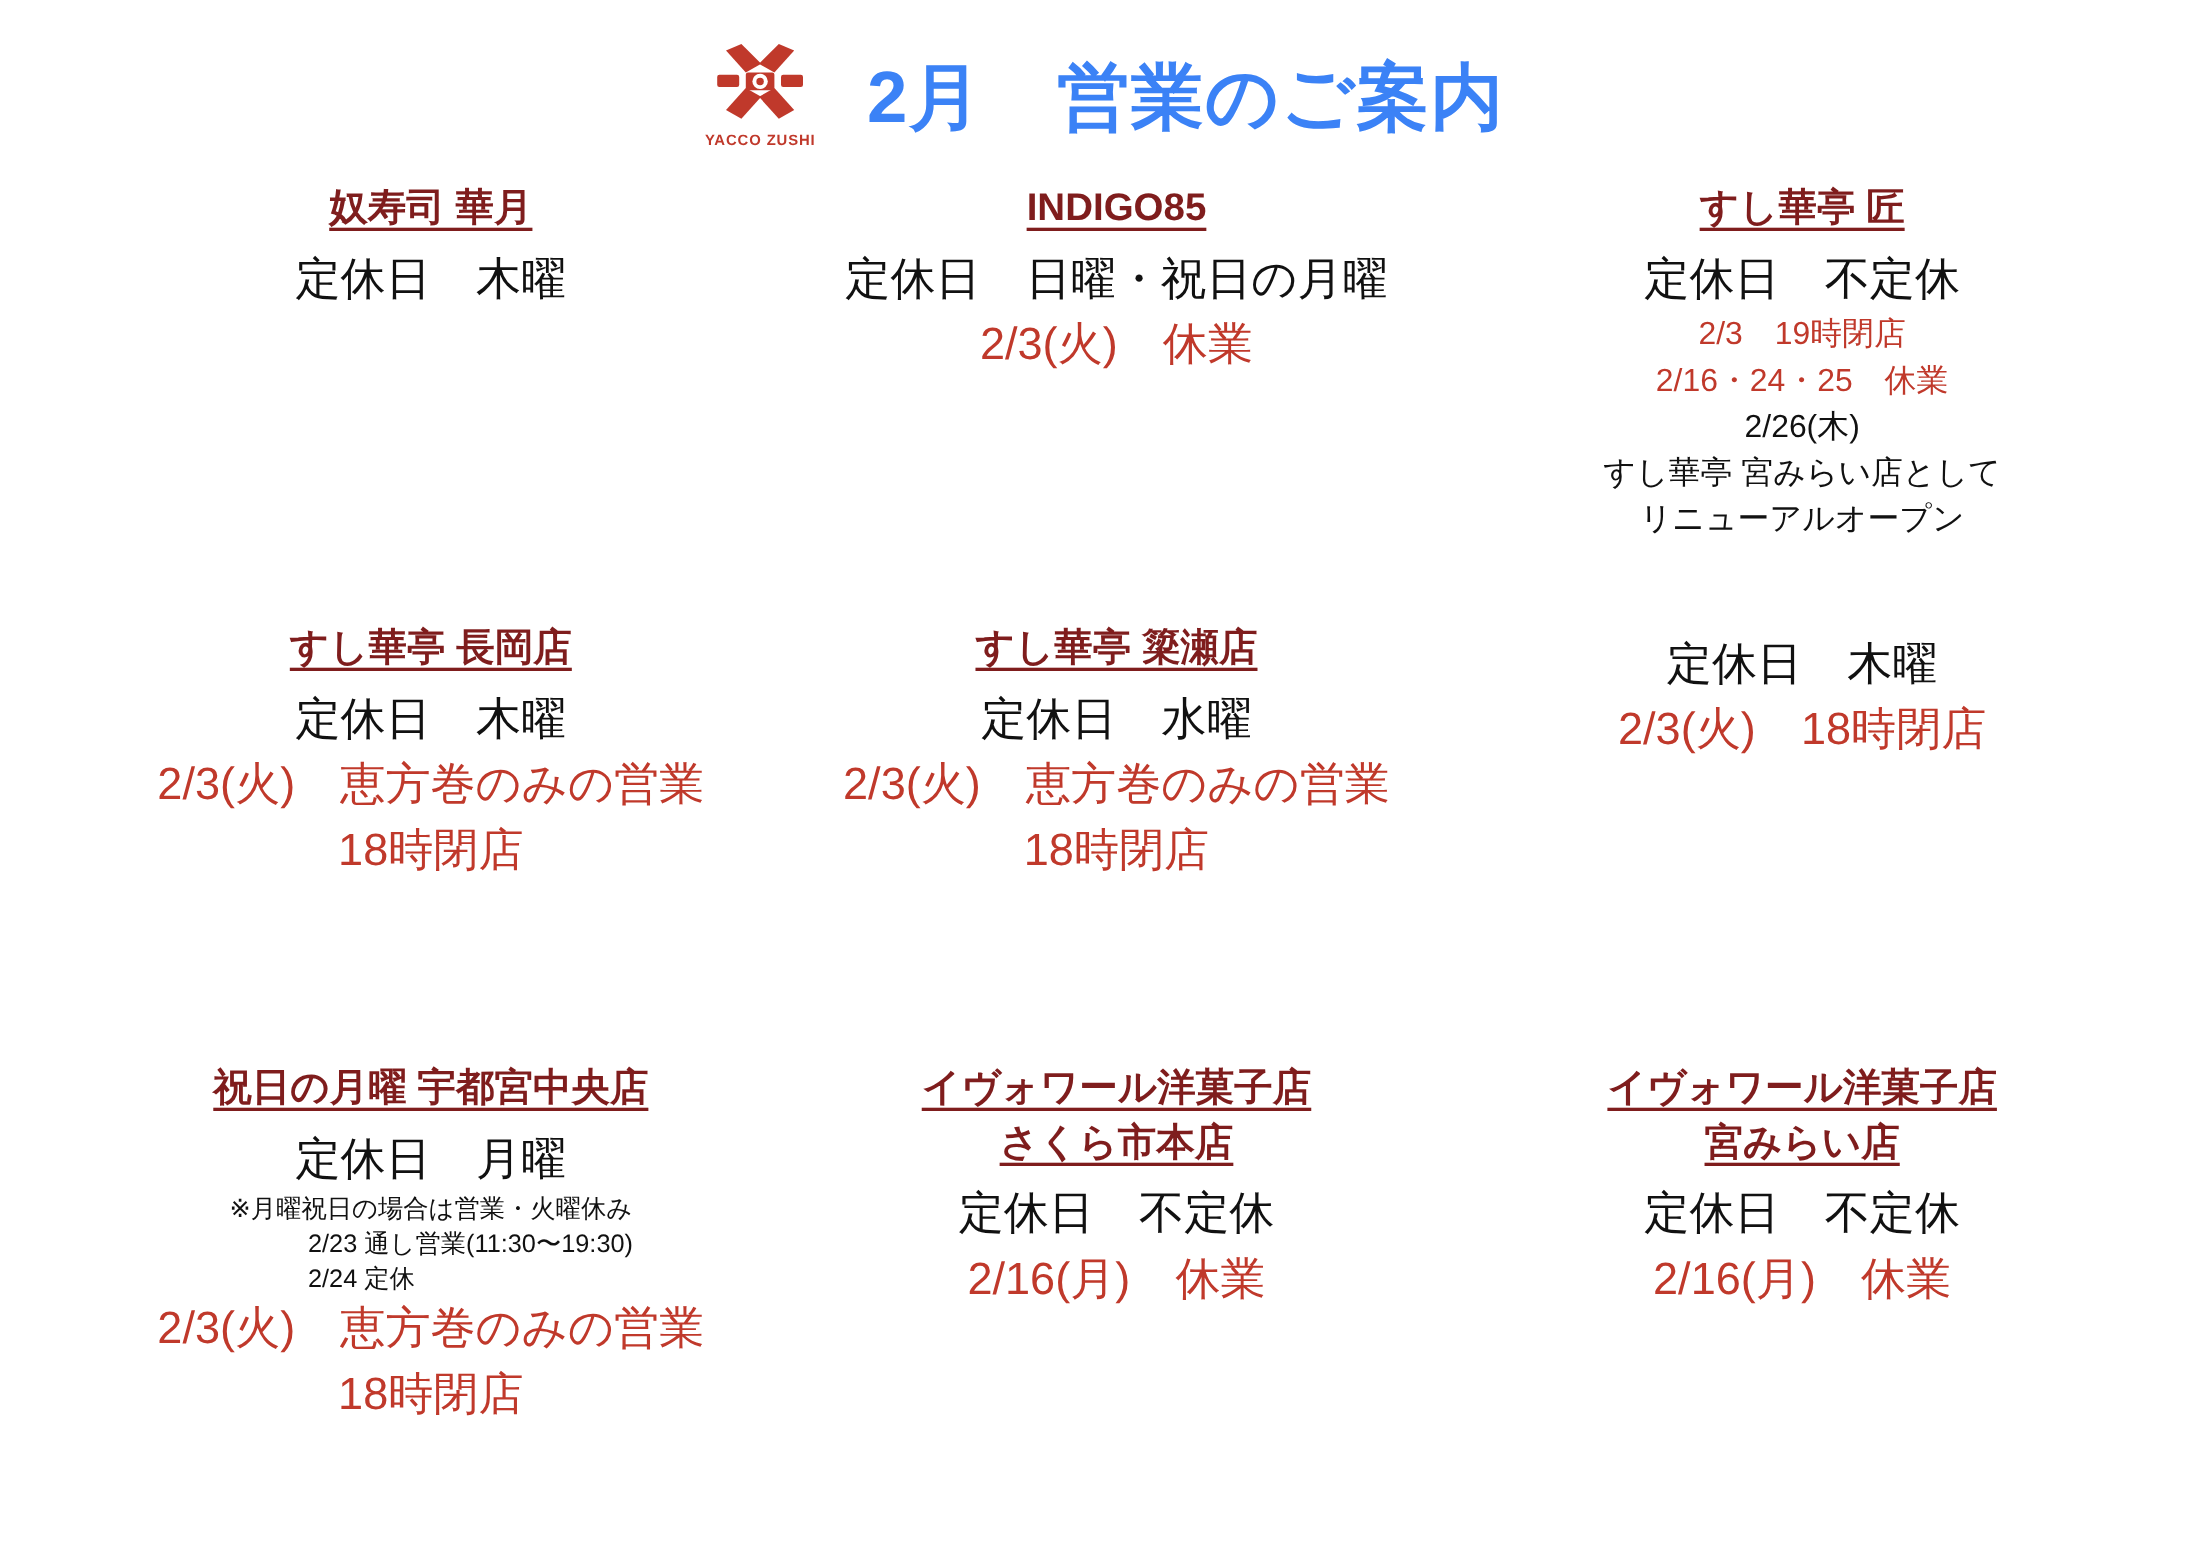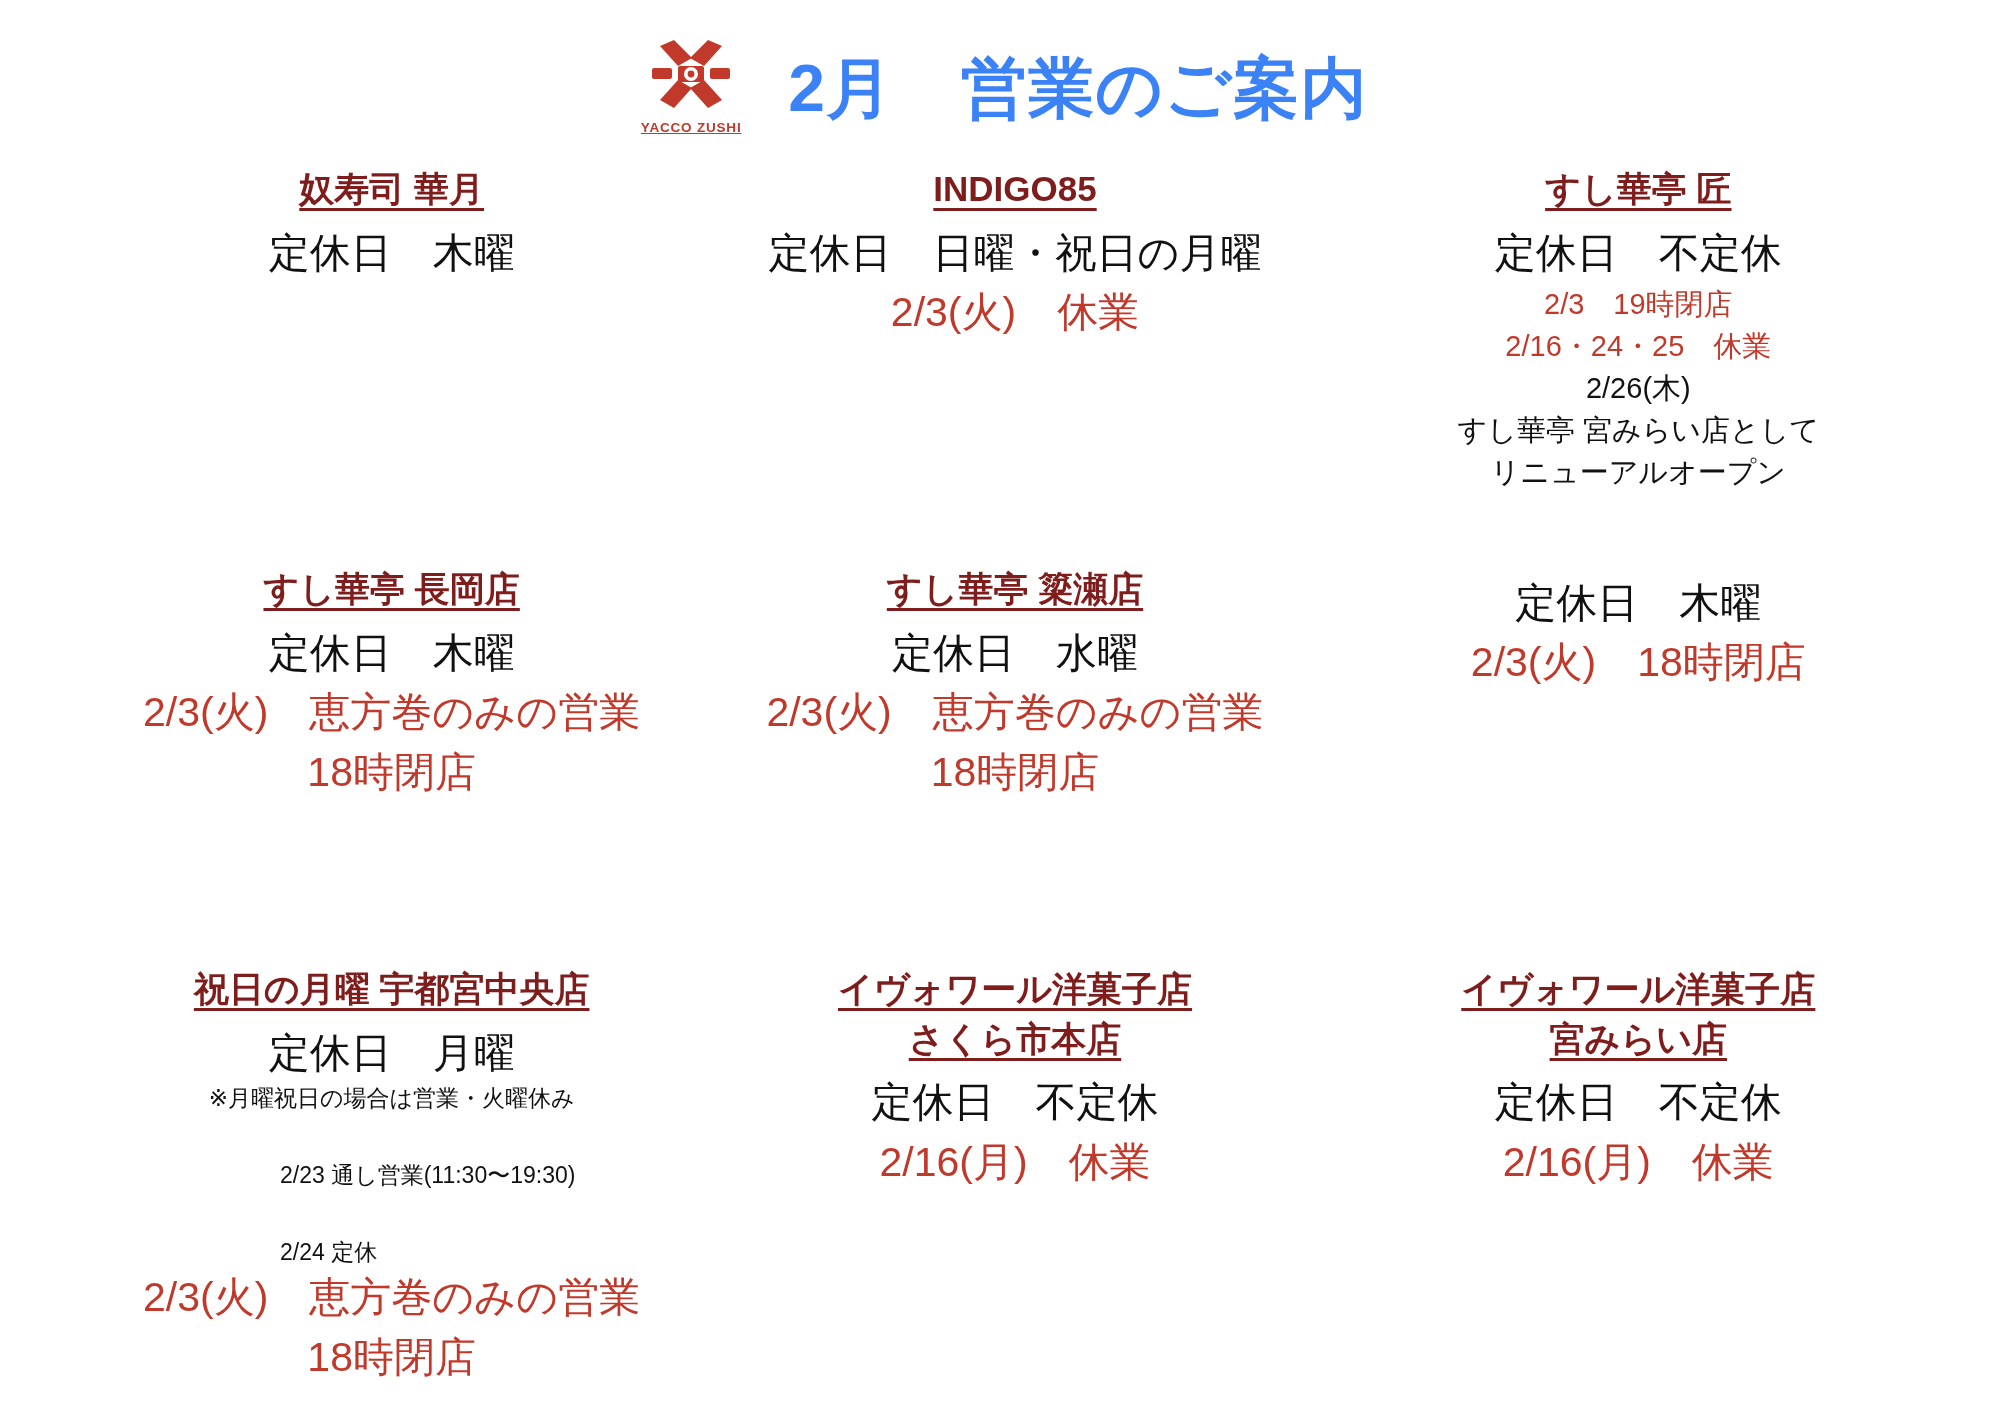--- a/index.html
+++ b/index.html
@@ -42,21 +42,20 @@
     position: relative;
   }
   .logo-mark svg { display: block; }
   .logo-text {
     font-size: 13.5px;
     letter-spacing: 0.06em;
     color: #c0392b;
     font-weight: 700;
     margin-top: 4px;
     white-space: nowrap;
-    text-decoration: underline;
   }
   .title {
     font-size: 66px;
     font-weight: 700;
     letter-spacing: 0.02em;
     white-space: pre;
     line-height: 1.05;
     color: #3b82f6;
   }
 
@@ -103,21 +102,20 @@
     line-height: 1.38;
   }
   .line.mid {
     font-size: 29px;
     line-height: 1.45;
   }
   .line.left {
     text-align: left;
     display: block;
     padding-left: 200px;
-    margin-top: 45px;
   }
 </style>
 </head>
 <body>
 
 <div class="header">
   <div class="logo">
     <div class="logo-mark">
       <svg viewBox="0 0 86 80" width="86" height="80" aria-hidden="true">
         <g fill="#c0392b">

